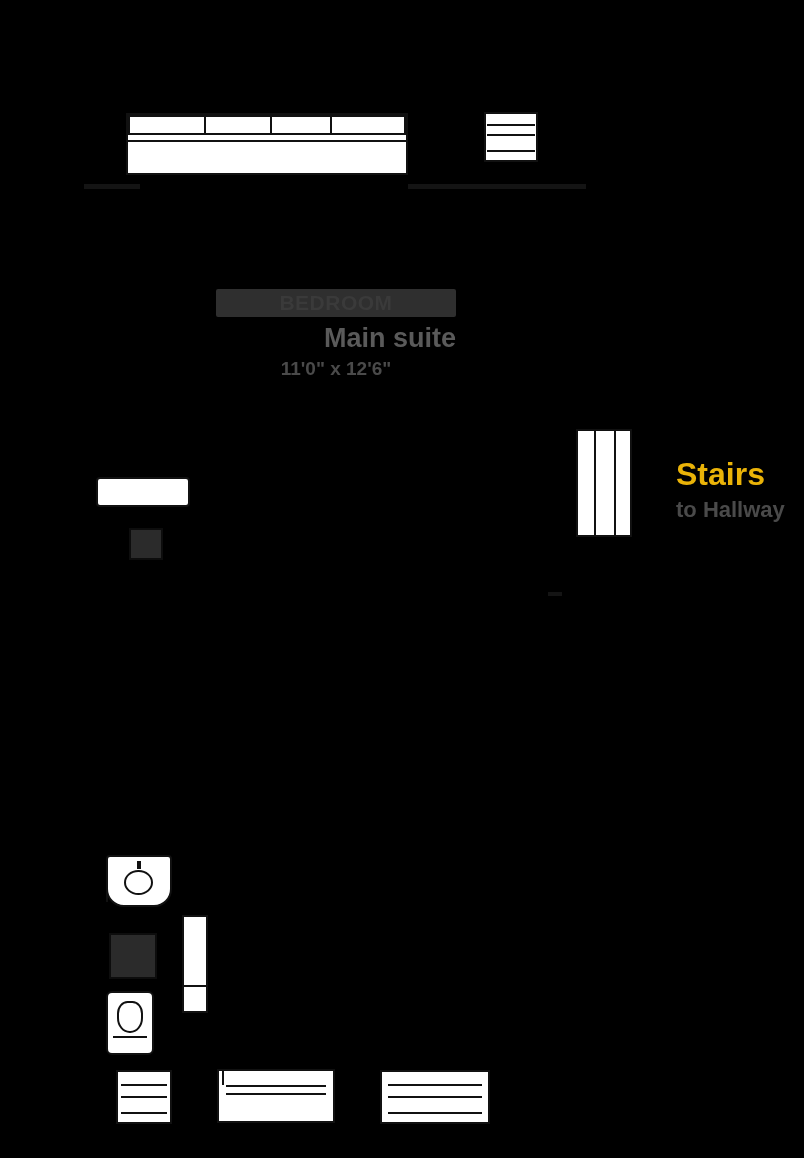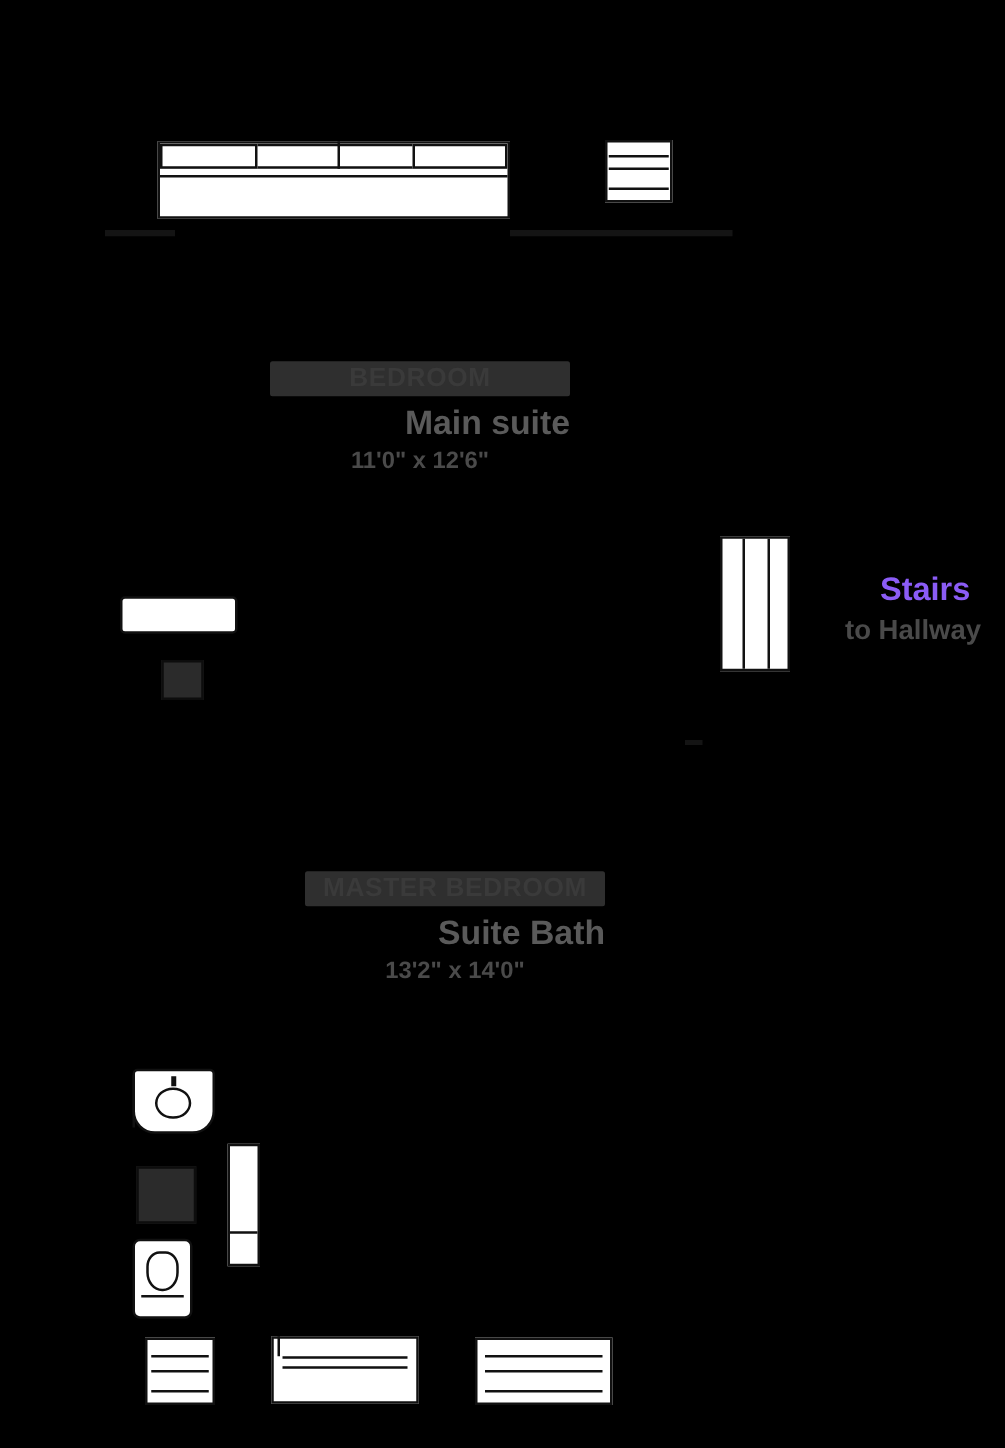--- a/index.html
+++ b/index.html
@@ -84,25 +84,24 @@
     white-space: nowrap;
   }
 
   .side-label {
     position: absolute;
     text-align: left;
     user-select: none;
   }
   .side-label .line1 {
     display: block;
-    font-size: 26px;
-    font-weight: bold;
-    color: #8b5cf6;
-    white-space: nowrap;
-    margin-left: 28px;
+    font-size: 32px;
+    font-weight: bold;
+    color: #eab308;
+    white-space: nowrap;
   }
   .side-label .line2 {
     display: block;
     font-size: 22px;
     font-weight: bold;
     color: #4a4a4a;
     margin-top: 4px;
     white-space: nowrap;
   }
 
@@ -241,25 +240,20 @@
   <div class="door-leaf" style="left:576px; top:429px; width:56px; height:108px;">
     <span class="mull" style="left:16px;"></span>
     <span class="mull" style="left:36px;"></span>
   </div>
 
   <div class="side-label" style="left:676px; top:456px;">
     <span class="line1">Stairs</span>
     <span class="line2">to Hallway</span>
   </div>
 
-  <div class="room-label" style="left:244px; top:697px; width:240px;">
-    <span class="room-name">MASTER BEDROOM</span>
-    <span class="room-sub">Suite Bath</span>
-    <span class="room-dim">13'2" x 14'0"</span>
-  </div>
 
   <div class="sink" style="left:106px; top:855px; width:66px; height:52px;">
     <span class="tap"></span>
     <span class="bowl"></span>
   </div>
   <div class="vline" style="left:106px; top:860px; height:42px;"></div>
 
   <div class="piece dark" style="left:109px; top:933px; width:48px; height:46px;"></div>
 
   <div class="shower" style="left:182px; top:915px; width:26px; height:98px;"></div>

